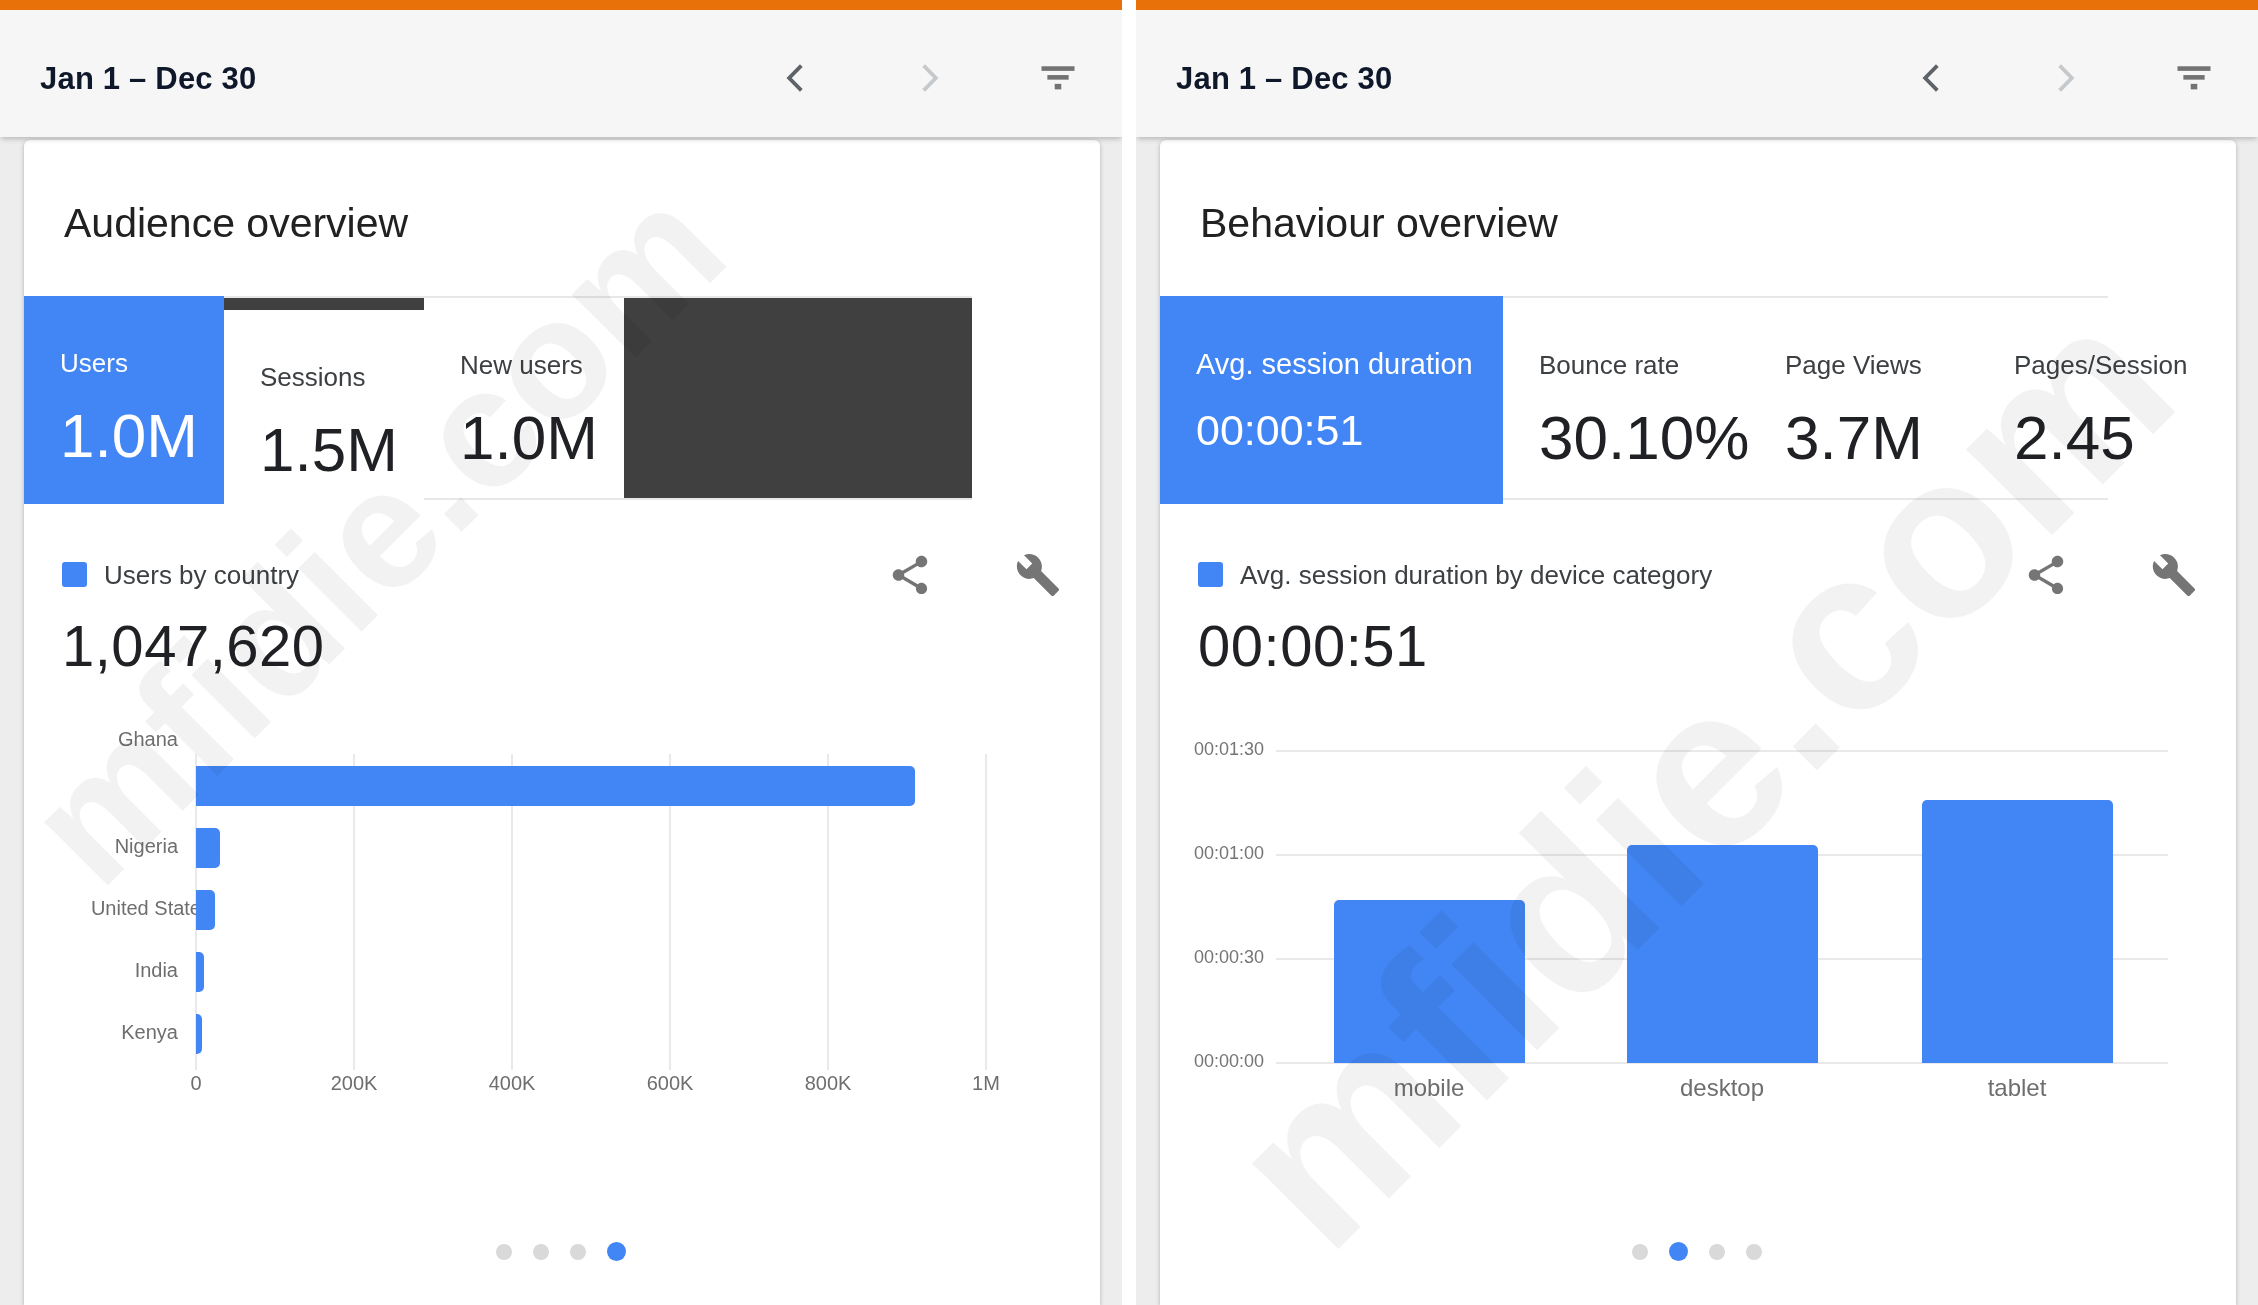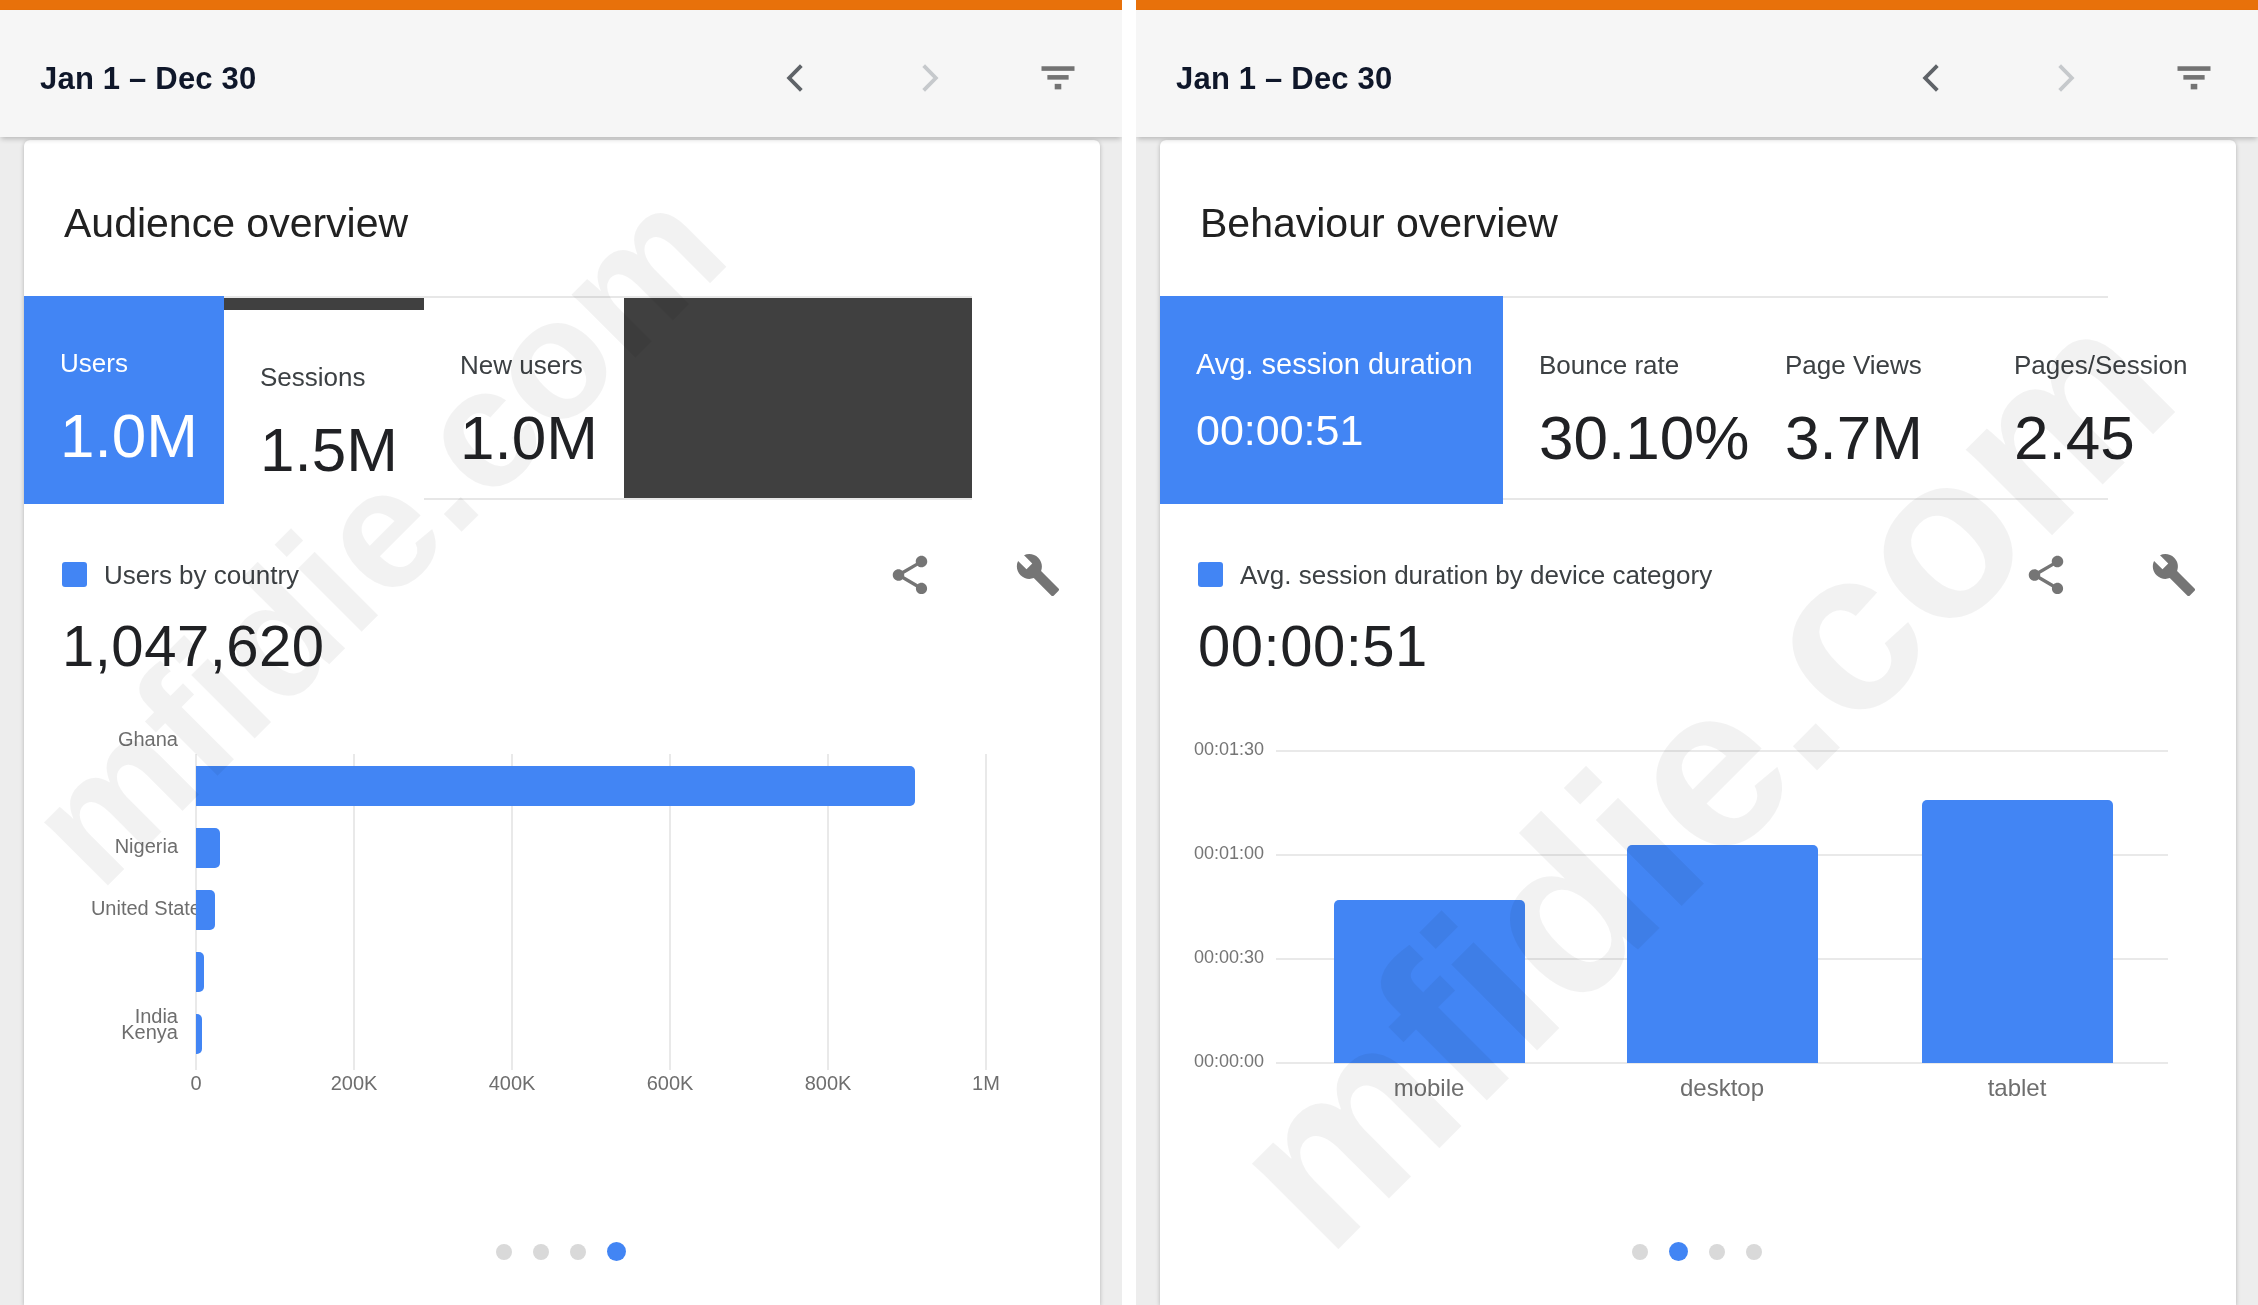--- a/index.html
+++ b/index.html
@@ -141,21 +141,21 @@
       <div class="vgrid" style="left: 827px; top: 754px; height: 316px;"></div>
       <div class="tick-label-h" style="left: 758px;">800K</div>
       <div class="vgrid" style="left: 985px; top: 754px; height: 316px;"></div>
       <div class="tick-label-h" style="left: 916px;">1M</div>
       <div class="cat-label-h" style="top: 728px;">Ghana</div>
       <div class="hbar" style="left: 196px; top: 766px; height: 40px; width: 718.9px; background: rgb(66, 133, 244);"></div>
       <div class="cat-label-h" style="top: 835px;">Nigeria</div>
       <div class="hbar" style="left: 196px; top: 828px; height: 40px; width: 23.7px; background: rgb(66, 133, 244);"></div>
       <div class="cat-label-h" style="top: 897px; padding-left: 33px;">United States</div>
       <div class="hbar" style="left: 196px; top: 890px; height: 40px; width: 18.96px; background: rgb(66, 133, 244);"></div>
-      <div class="cat-label-h" style="top: 1005px; text-align: right;">India</div>
+      <div class="cat-label-h" style="top: 959px; text-align: right;">India</div>
       <div class="hbar" style="left: 196px; top: 952px; height: 40px; width: 7.9px; background: rgb(66, 133, 244);"></div>
       <div class="cat-label-h" style="top: 1021px;">Kenya</div>
       <div class="hbar" style="left: 196px; top: 1014px; height: 40px; width: 6.32px; background: rgb(66, 133, 244);"></div>
     </div>
   <div class="dots">
       <div class="dot"></div>
       <div class="dot"></div>
       <div class="dot"></div>
       <div class="dot active"></div>
     </div>

